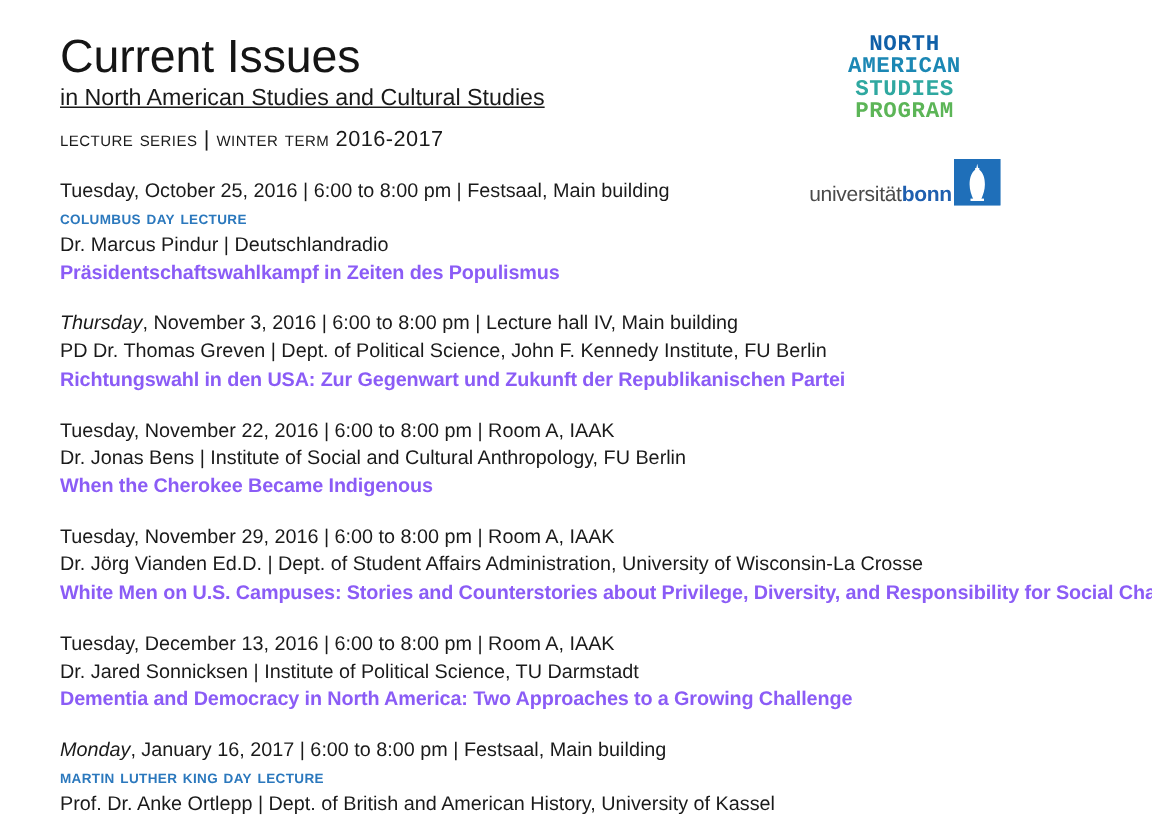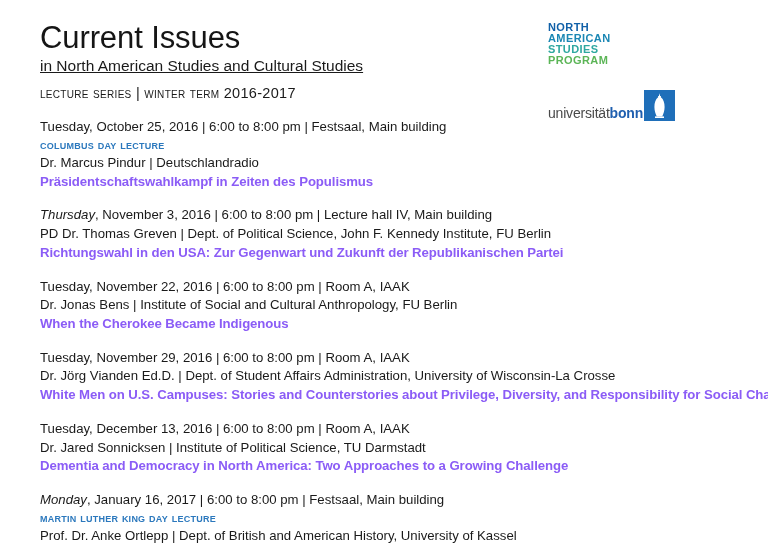--- a/index.html
+++ b/index.html
@@ -64,38 +64,38 @@
   }
 
   
   .logos {
     position: absolute;
     right: 0;
     top: 0;
     width: 110px;
   }
   .nasp-logo {
-    text-align: left;
+    text-align: center;
     font-weight: 700;
     line-height: 1.0;
     letter-spacing: 0.4px;
-    font-size: 11px;
-    font-family: Liberation Sans, sans-serif;
+    font-size: 15px;
+    font-family: Liberation Mono, monospace;
   }
   .nasp-logo span { display: block; white-space: nowrap; }
   .nl-1 { color: #1060a8; }
   .nl-2 { color: #1b87b4; }
   .nl-3 { color: #2fa8a0; }
   .nl-4 { color: #5cb557; }
 
   .bonn-logo {
     margin-top: 24px;
     display: flex;
     align-items: flex-end;
-    justify-content: flex-start;
+    justify-content: center;
     gap: 0px;
   }
   .bonn-word {
     font-size: 14px;
     color: #4a4a4a;
     font-weight: 400;
     letter-spacing: -0.2px;
     line-height: 1;
     padding-bottom: 1px;
   }

